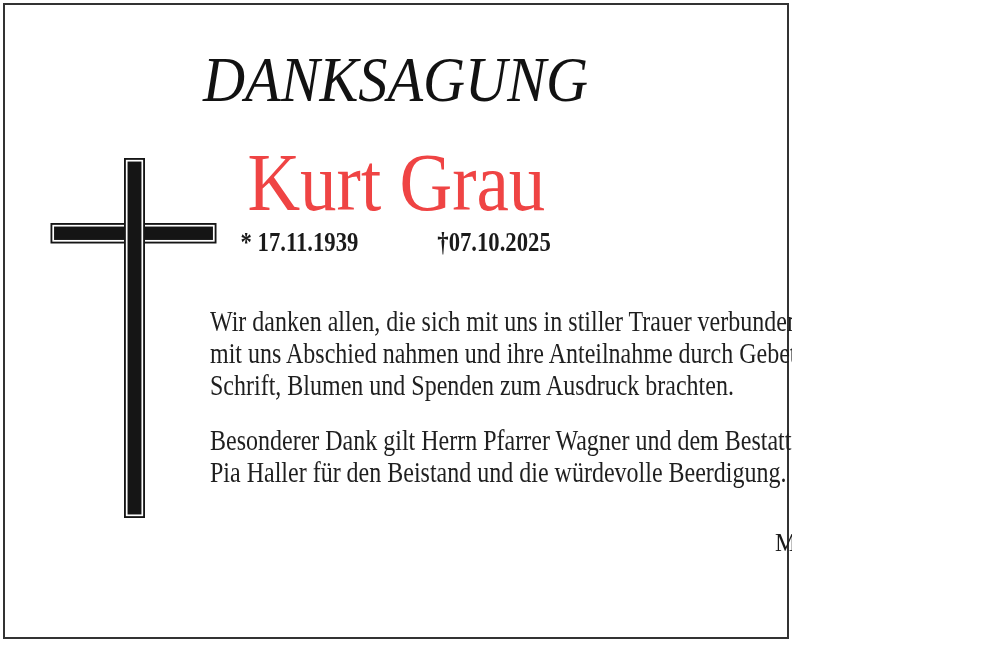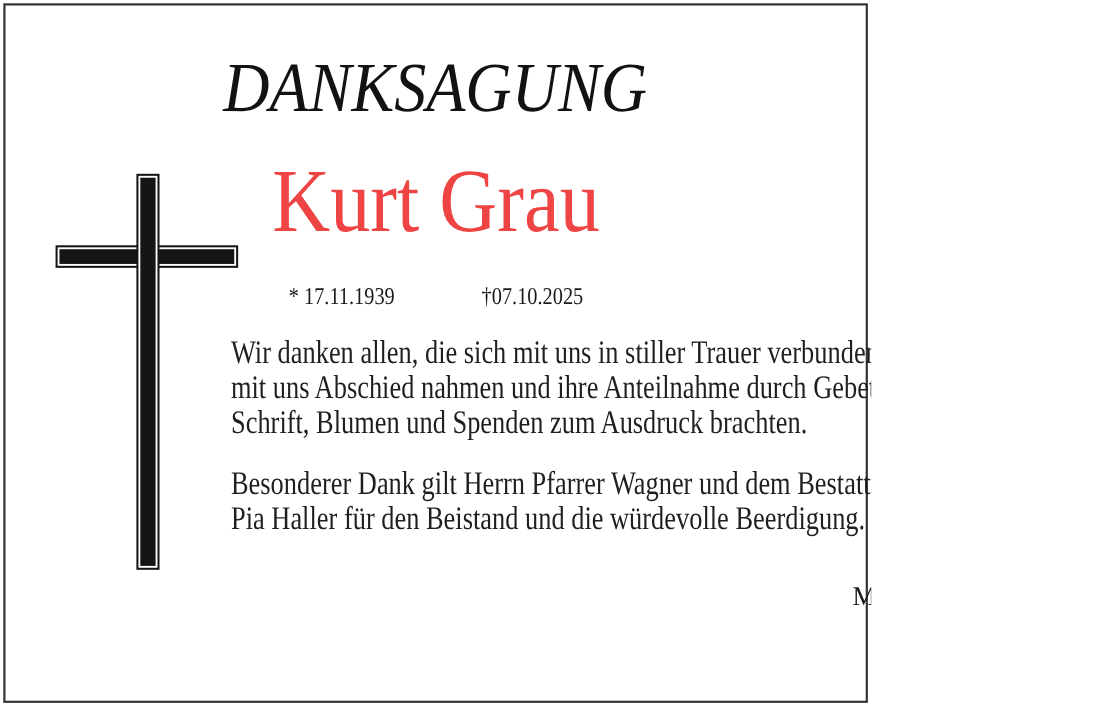--- a/index.html
+++ b/index.html
@@ -49,25 +49,25 @@
     color: #ef4444;
     white-space: nowrap;
   }
   .name .squeeze {
     display: inline-block;
     transform: scaleX(0.89);
     transform-origin: 50% 50%;
   }
   .dates {
     position: absolute;
-    left: 0; right: 0; top: 255px;
+    left: 0; right: 0; top: 229px;
     text-align: center;
-    font-size: 22px;
+    font-size: 27px;
     line-height: 27px;
-    font-weight: 400;
+    font-weight: 700;
     color: #1a1a1a;
     white-space: nowrap;
   }
   .dates .row {
     display: inline-flex;
     gap: 94px;
     transform: scaleX(0.84);
     transform-origin: 50% 50%;
   }
   .body-text {

